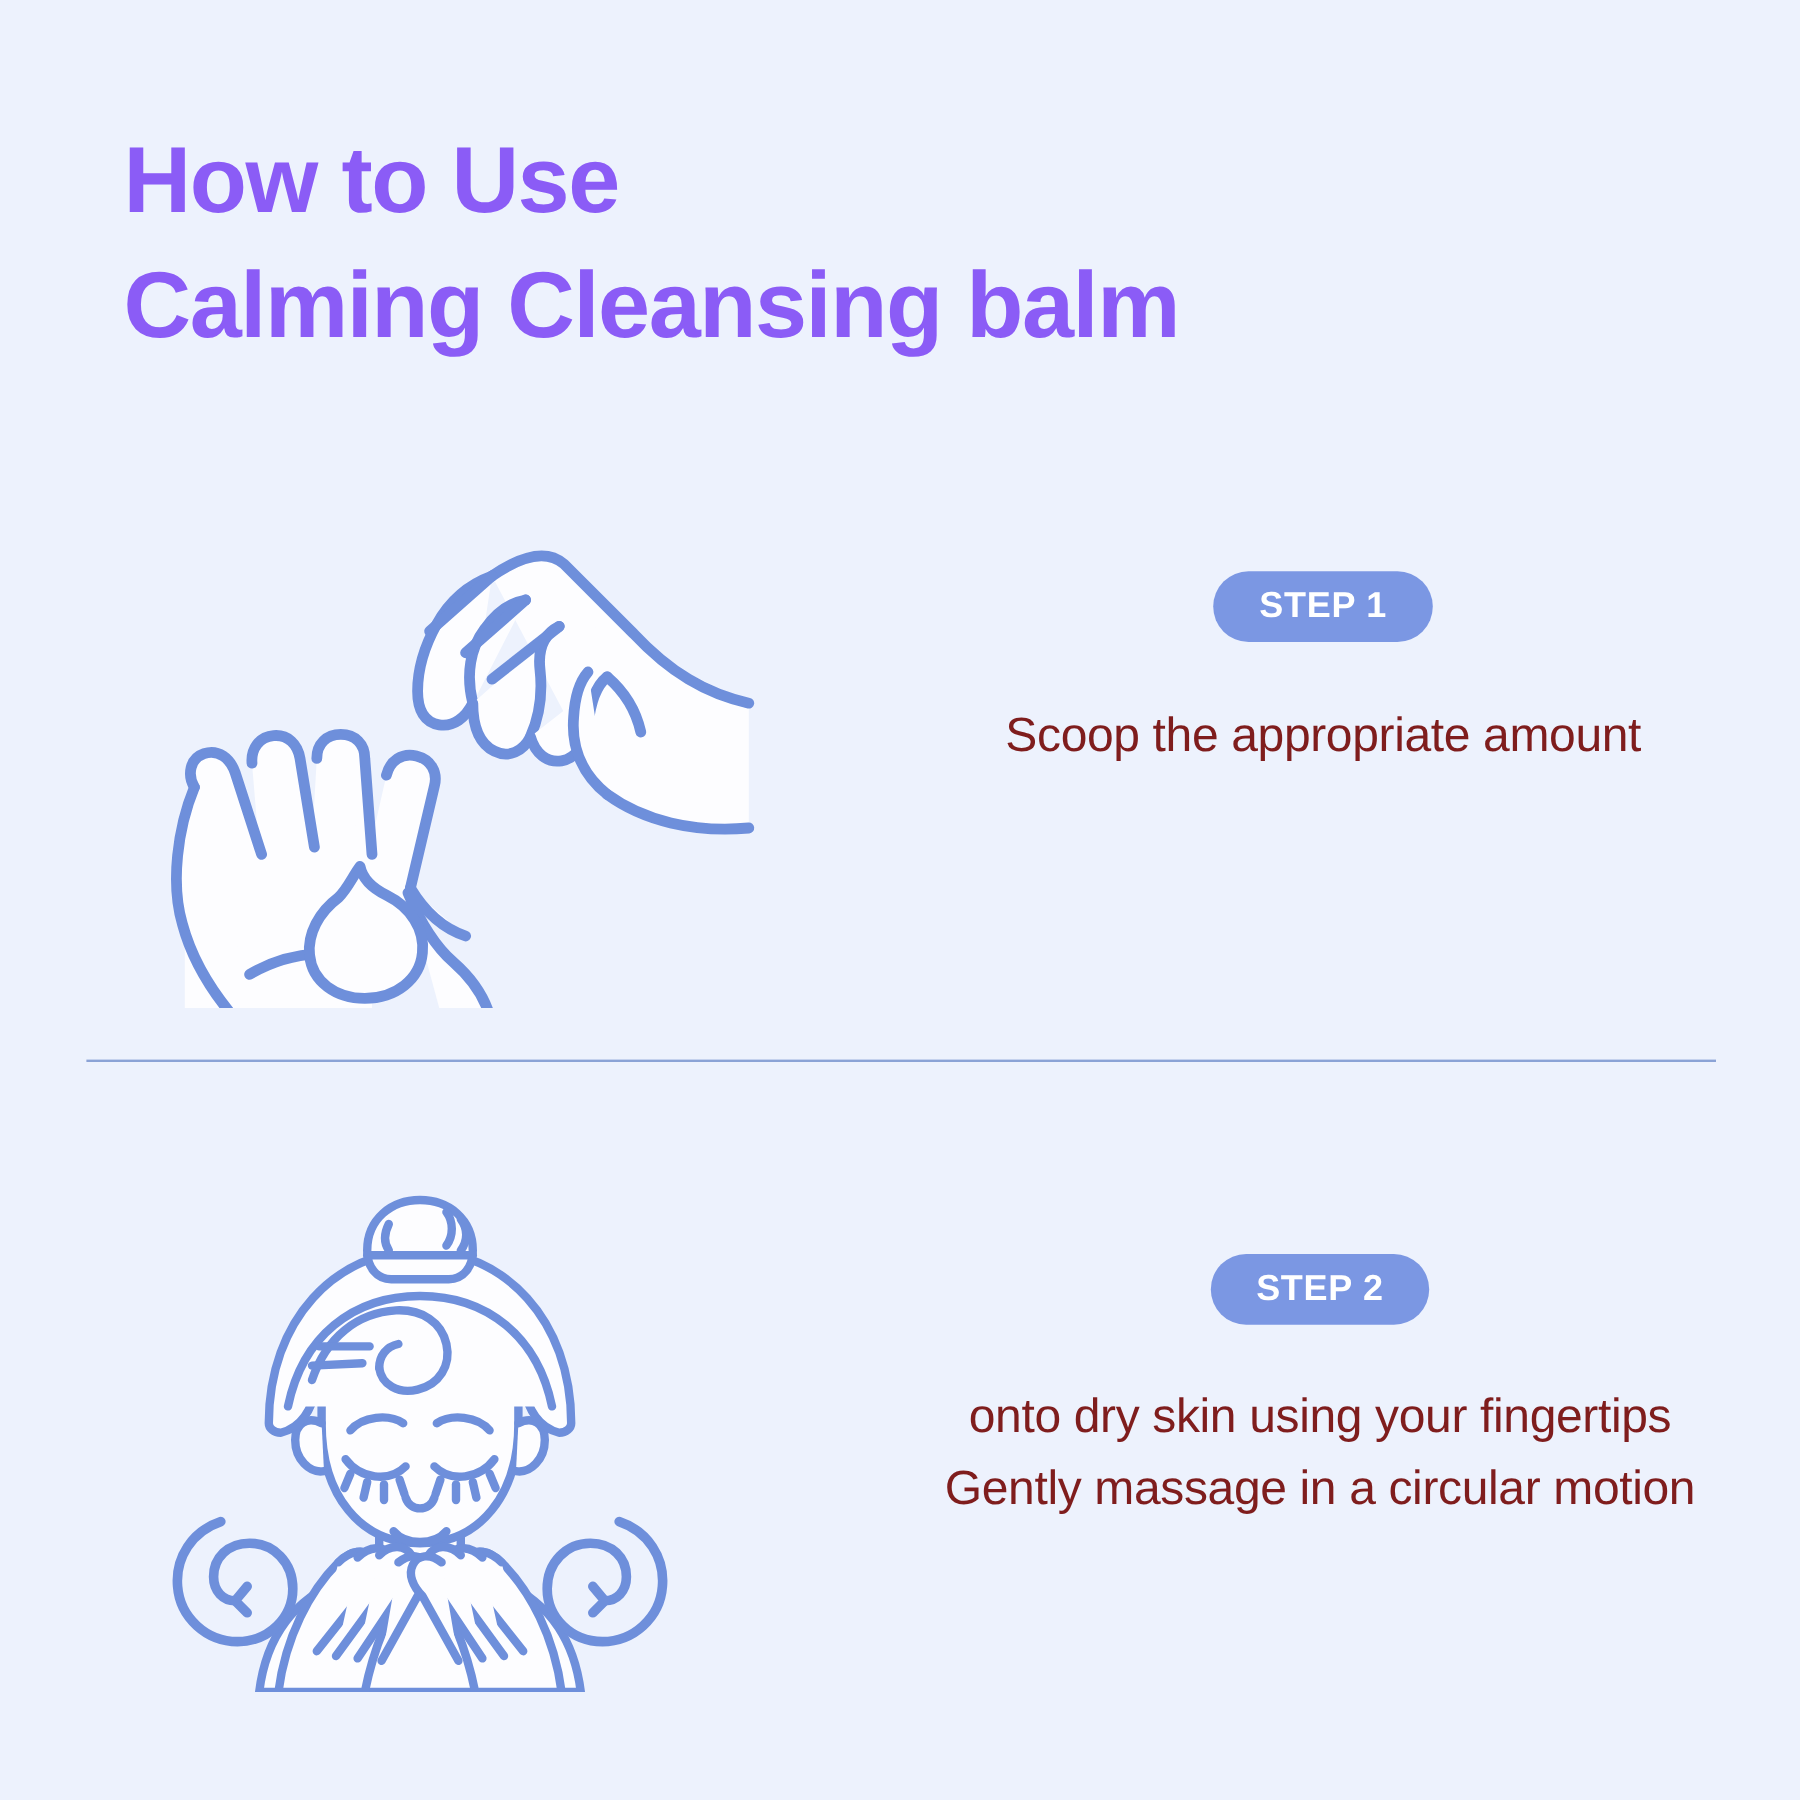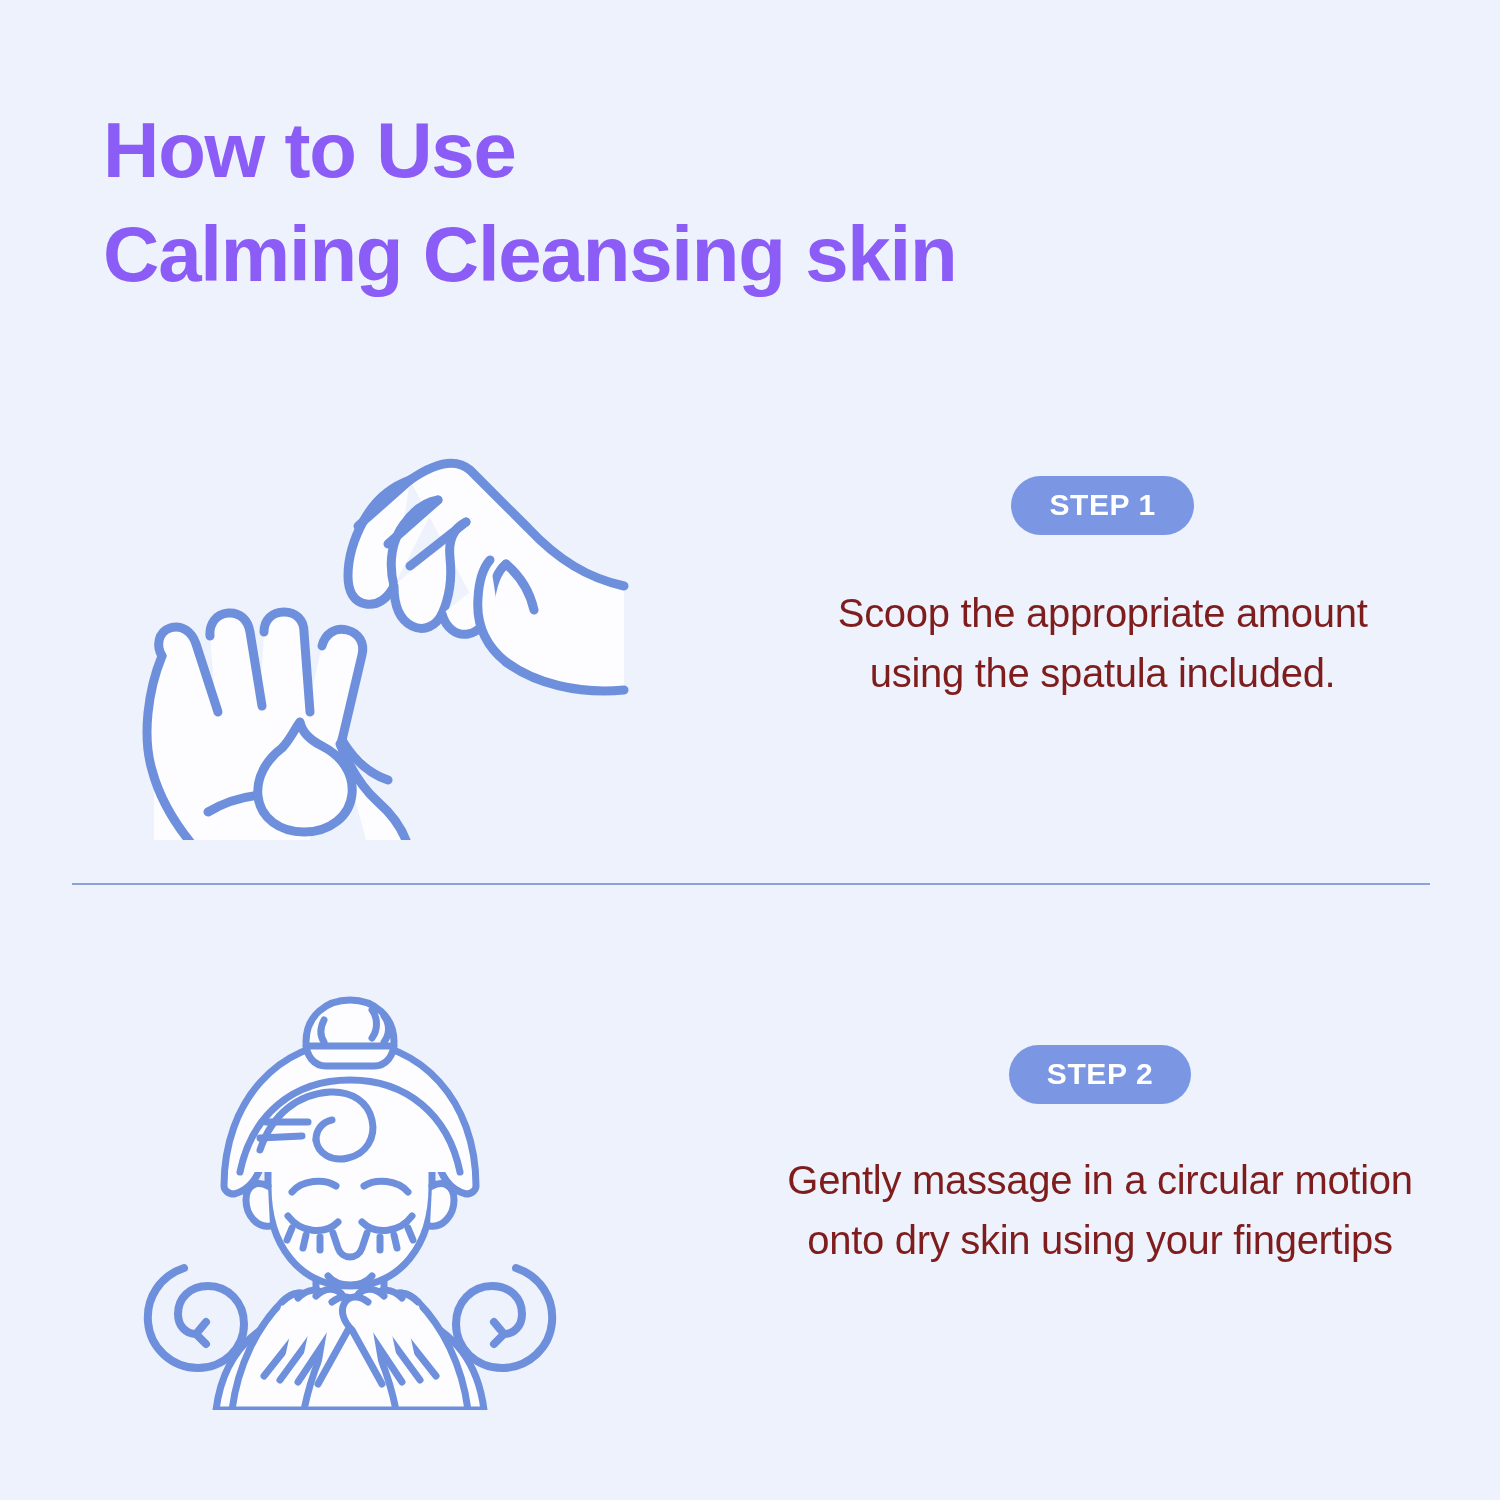--- a/index.html
+++ b/index.html
@@ -105,21 +105,21 @@
 
   svg { display: block; }
 </style>
 </head>
 <body>
 
 <div class="page">
 
   <div class="title-block">
     <div class="title-line">How to Use</div>
-    <div class="title-line">Calming Cleansing skin</div>
+    <div class="title-line">Calming Cleansing balm</div>
   </div>
 
   <div class="step" id="step-1">
 
     <div class="illus-col">
       <svg width="600" height="400" viewBox="0 0 600 400">
         <g fill="#fdfdff" stroke="#6e8fdb" stroke-width="9" stroke-linecap="round" stroke-linejoin="round">
 
           <path d="M352 40 C 378 22 398 18 412 30 L 470 88
                    C 500 120 530 138 566 146
@@ -193,21 +193,20 @@
                    C 252 300 244 292 242 282
                    C 236 290 232 300 224 308 Z"></path>
         </g>
       </svg>
     </div>
 
     <div class="text-col">
       <div class="step-badge">STEP 1</div>
       <div class="step-desc">
         <div>Scoop the appropriate amount</div>
-        <div>using the spatula included.</div>
       </div>
     </div>
   </div>
 
   <div class="divider"></div>
 
   <div class="step" id="step-2">
 
     <div class="illus-col">
       <svg width="460" height="420" viewBox="0 0 460 420">
@@ -319,19 +318,19 @@
             <path d="M374 332 L 384 344 L 374 354" stroke-linejoin="round"></path>
           </g>
 
         </g>
       </svg>
     </div>
 
     <div class="text-col">
       <div class="step-badge">STEP 2</div>
       <div class="step-desc">
+        <div>onto dry skin using your fingertips</div>
         <div>Gently massage in a circular motion</div>
-        <div>onto dry skin using your fingertips</div>
       </div>
     </div>
   </div>
 
 </div>
 
 </body></html>

